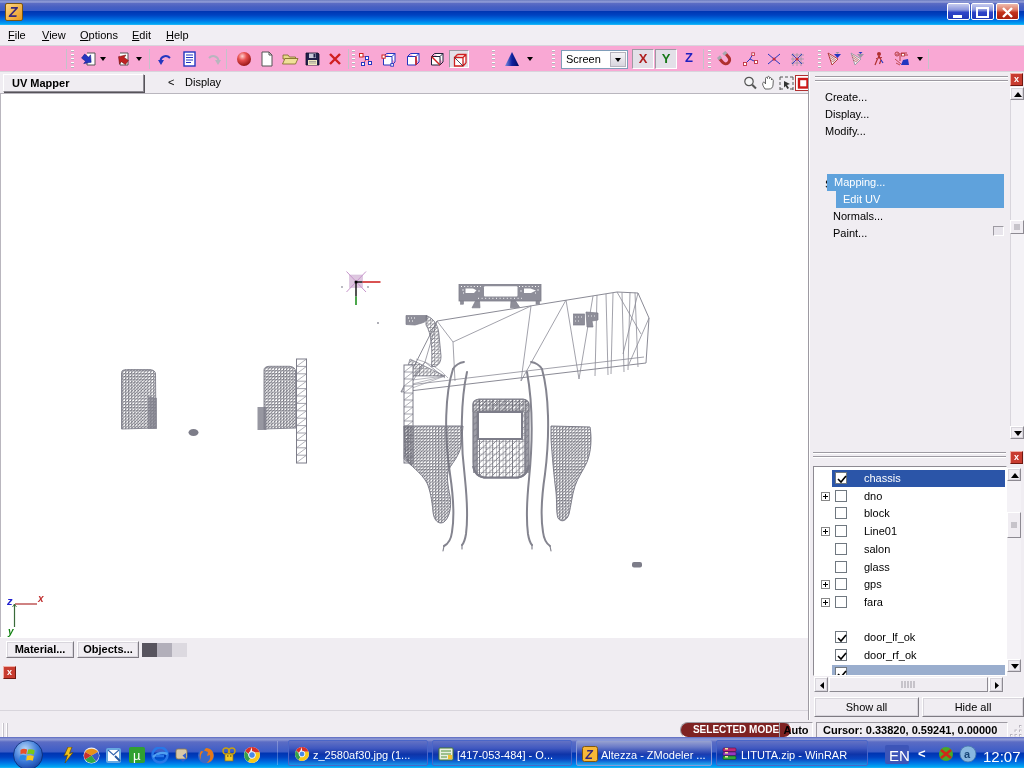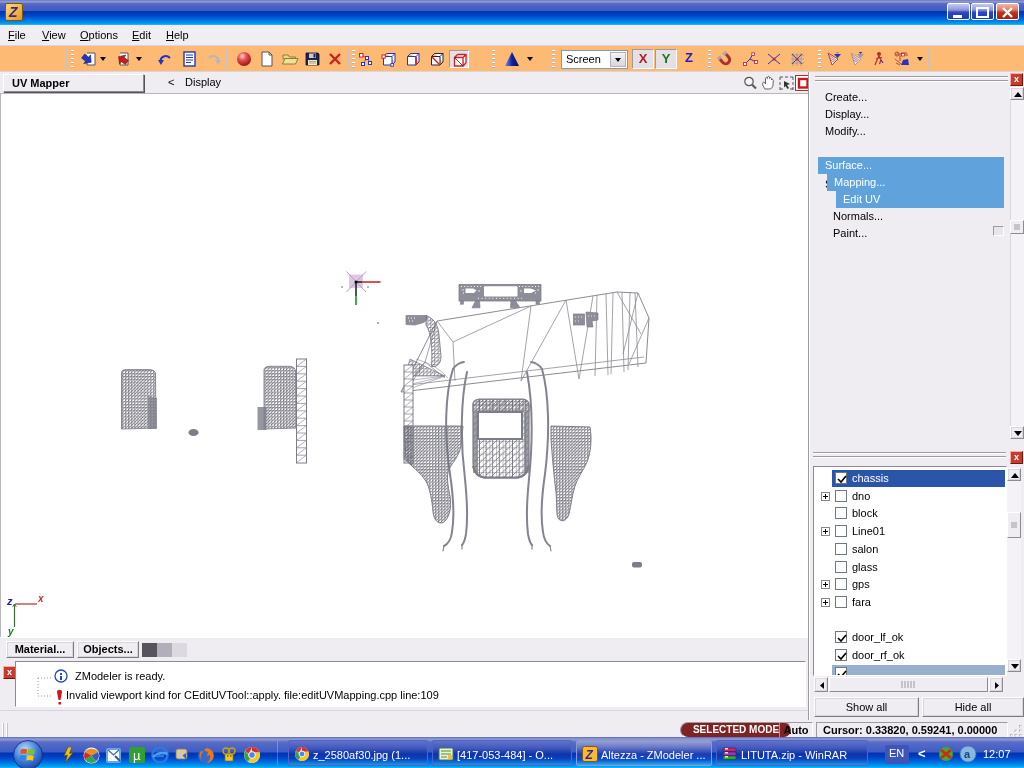--- a/index.html
+++ b/index.html
@@ -16,21 +16,21 @@
 .winbtn { position:absolute; top:3px; width:23px; height:17px; border:1px solid #fff; border-radius:2px; }
 .winbtn.min { left:947px; background:linear-gradient(180deg,#c6cbee 0%,#8a96dd 40%,#2f45c8 55%,#2038b8 100%); }
 .winbtn.max { left:971px; background:linear-gradient(180deg,#c6cbee 0%,#8a96dd 40%,#2f45c8 55%,#2038b8 100%); }
 .winbtn.cls { left:996px; background:linear-gradient(180deg,#eebbad 0%,#dd7a65 40%,#c4331b 55%,#aa2010 100%); }
 .winbtn svg { position:absolute; left:0; top:0; }
 
 #menubar { left:0; top:25px; width:1024px; height:21px; background:#f1eef3; border-bottom:1px solid #d8d5dc; }
 #menubar span { position:absolute; top:4px; }
 #menubar u { text-decoration:underline; }
 
-#toolbar { left:0; top:46px; width:1024px; height:26px; background:#fdba74; border-bottom:1px solid #d8d5dc; }
+#toolbar { left:0; top:46px; width:1024px; height:26px; background:#f9a8d4; border-bottom:1px solid #d8d5dc; }
 .grip { position:absolute; top:4px; width:3px; height:18px;
   background:repeating-linear-gradient(180deg,#fff 0 1px,#b5b2bc 1px 2px,transparent 2px 4px); }
 .tsep { position:absolute; top:3px; width:1px; height:20px; background:#c5c2ca; }
 .tbtn { position:absolute; top:4px; width:20px; height:18px; }
 .tbtn svg { position:absolute; left:2px; top:1px; }
 .pressed { background:#e3e0e8; border:1px solid; border-color:#9d9aa2 #fff #fff #9d9aa2; }
 .dd { position:absolute; top:11px; width:0; height:0; border-left:3px solid transparent; border-right:3px solid transparent; border-top:4px solid #000; }
 #combo { position:absolute; left:561px; top:4px; width:67px; height:19px; background:#fff; border:1px solid #7f9db9; }
 #combo .ctext { position:absolute; left:4px; top:2px; }
 #combo .cbtn { position:absolute; right:1px; top:1px; width:16px; height:15px; background:linear-gradient(180deg,#f4f3f6,#d8d5de); border:1px solid #b5b2bc; }
@@ -58,31 +58,31 @@
 
 .sbtn { position:absolute; width:14px; height:13px; background:#f0edf2; border:1px solid; border-color:#fff #8d8a92 #8d8a92 #fff; box-shadow:0 0 0 1px #d8d5dc inset; }
 .sbtn svg { position:absolute; left:2px; top:2px; }
 #listbox { position:absolute; left:4px; top:394px; width:194px; height:210px; background:#fff; border:1px solid; border-color:#8d8a92 #fff #fff #8d8a92; overflow:hidden; }
 .lrow { position:absolute; left:0; width:194px; height:18px; }
 .cb { position:absolute; left:21px; top:2px; width:12px; height:12px; background:#fff; border:1px solid #707880; }
 .cb svg { position:absolute; left:0px; top:0px; }
 .exp { position:absolute; left:7px; top:4px; width:9px; height:9px; background:#fff; border:1px solid #888; }
 .exp:before { content:""; position:absolute; left:1px; top:3px; width:5px; height:1px; background:#000; }
 .exp:after { content:""; position:absolute; left:3px; top:1px; width:1px; height:5px; background:#000; }
-.ltext { position:absolute; left:38px; top:2px; }
+.ltext { position:absolute; left:50px; top:2px; }
 .selbar { position:absolute; left:18px; top:0; width:173px; height:17px; }
 
 #taskbar { left:0; top:737px; width:1024px; height:31px;
   background:linear-gradient(180deg,#5a68c0 0%,#8b97d4 6%,#8b97d4 9%,#5b6cc4 16%,#3c5cc7 48%,#0034b1 52%,#0042c1 65%,#0071e4 82%,#00a8f5 97%,#30b8f8 100%);
 }
 .taskbtn { position:absolute; top:3px; height:26px; border:1px solid #4a66c8; border-radius:2px; color:#fff;
   background:linear-gradient(180deg,#6372c4 0%,#4058c0 30%,#0e34a8 55%,#0a44c0 75%,#1b96e8 100%); }
 .taskbtn.active { background:linear-gradient(180deg,#98a2d0 0%,#6a7ac8 25%,#1b3cb0 55%,#0c50cc 78%,#28aef0 100%); border-color:#8898d8; }
 .taskbtn span { position:absolute; left:24px; top:8px; font-size:11px; white-space:nowrap; }
-.traytext { position:absolute; color:#fff; font-size:11px; }
+.traytext { position:absolute; color:#fff; font-size:15px; }
 </style>
 </head>
 <body>
 
 <div id="titlebar" class="abs">
   <div id="zicon">
       <span>Z</span>
     </div>
   <div class="winbtn min">
       <svg width="23" height="17">
@@ -470,32 +470,20 @@
 <div id="matbar" class="abs">
   <div class="gbtn" style="left:6px; top:3px; width:68px; height:17px; font-weight:bold; line-height:15px;">Material...</div>
   <div class="gbtn" style="left:77px; top:3px; width:62px; height:17px; font-weight:bold; line-height:15px;">Objects...</div>
   <div class="abs" style="left:142px; top:5px; width:15px; height:14px; background:#57545e;"></div>
   <div class="abs" style="left:157px; top:5px; width:15px; height:14px; background:#b2afba;"></div>
   <div class="abs" style="left:172px; top:5px; width:15px; height:14px; background:#dcd9e0;"></div>
 </div>
 
 <div id="logpanel" class="abs">
   <div class="xbtn" style="left:3px; top:8px;">x</div>
-  <div id="logbox">
-    <svg width="791" height="46">
-      <path d="M22,16 H36 M22,34 H36 M22,16 V34" stroke="#9a97a0" stroke-width="1" stroke-dasharray="1,2"></path>
-      <circle cx="45" cy="14" r="6" fill="#fff" stroke="#2048c0" stroke-width="1.3"></circle>
-      <rect x="44" y="11" width="2" height="2" fill="#2048c0"></rect>
-      <rect x="44" y="14" width="2" height="4" fill="#2048c0"></rect>
-      <path d="M41,30 c0,-3 5,-3 5,0 l-1.5,8 h-2 Z" fill="#d01818"></path>
-      <rect x="42.5" y="40" width="2.5" height="2.5" fill="#d01818"></rect>
-      <text x="59" y="18" font-size="11" fill="#000">ZModeler is ready.</text>
-      <text x="50" y="37" font-size="11" fill="#000">Invalid viewport kind for CEditUVTool::apply.  file:editUVMapping.cpp line:109</text>
-    </svg>
-  </div>
 </div>
 
 <div id="statusbar" class="abs">
   <div class="abs" style="left:2px; top:12px; width:2px; height:14px; border-left:1px solid #fff; background:#c5c2ca;"></div>
   <div class="abs" style="left:6px; top:12px; width:2px; height:14px; border-left:1px solid #fff; background:#c5c2ca;"></div>
   <div class="sunken" style="left:680px; top:11px; width:112px; height:16px; background:#7e2222; color:#fff; font-weight:bold; text-align:center; line-height:14px; font-size:10px; white-space:nowrap;border-radius:8px;">SELECTED MODE</div>
   <div class="sunken" style="left:779px; top:11px; width:34px; height:16px; font-weight:bold; text-align:center; line-height:14px;">Auto</div>
   <div class="sunken" style="left:816px; top:11px; width:192px; height:16px; line-height:14px;"><span style="margin-left:6px;">Cursor: 0.33820, 0.59241, 0.00000</span></div>
   <svg class="abs" style="left:1010px; top:14px;" width="13" height="13">
       <g fill="#b9b6bf">
@@ -518,21 +506,20 @@
 </div>
 
 <div id="rightpanel" class="abs">
   <div class="hgrip" style="left:6px; top:4px; width:193px;"></div>
   <div class="hgrip" style="left:6px; top:8px; width:193px;"></div>
   <div class="xbtn" style="left:201px; top:1px;">x</div>
   <div class="rmenu" style="top:17px;">Create...</div>
   <div class="rmenu" style="top:34px;">Display...</div>
   <div class="rmenu" style="top:51px;">Modify...</div>
   <div class="rmenu" style="top:68px;margin-top:36px;">Select...</div>
-  <div class="rmenu rhl" style="top:85px; left:9px; width:186px; padding-left:7px;">Surface...</div>
   <div class="rmenu rhl" style="top:102px; left:18px; width:177px; padding-left:7px;">Mapping...</div>
   <div class="rmenu rhl" style="top:119px; left:27px; width:168px; padding-left:7px;">Edit UV</div>
   <div class="rmenu" style="top:136px; left:24px;">Normals...</div>
   <div class="rmenu" style="top:153px; left:24px;">Paint...</div>
   <div class="sunken" style="left:184px; top:154px; width:11px; height:10px; background:#e8e5ec;"></div>
 
   <div class="abs" style="left:201px; top:15px; width:14px; height:352px; background:#f4f2f6; border-left:1px solid #d8d5dc;"></div>
   <div class="abs" style="left:201px; top:148px; width:14px; height:14px; background:#f0edf2; border:1px solid; border-color:#fff #8d8a92 #8d8a92 #fff;"><svg width="12" height="12">
         <path d="M3,4 h6 M3,6 h6 M3,8 h6" stroke="#9d9aa2" stroke-width="1"></path>
       </svg></div>

